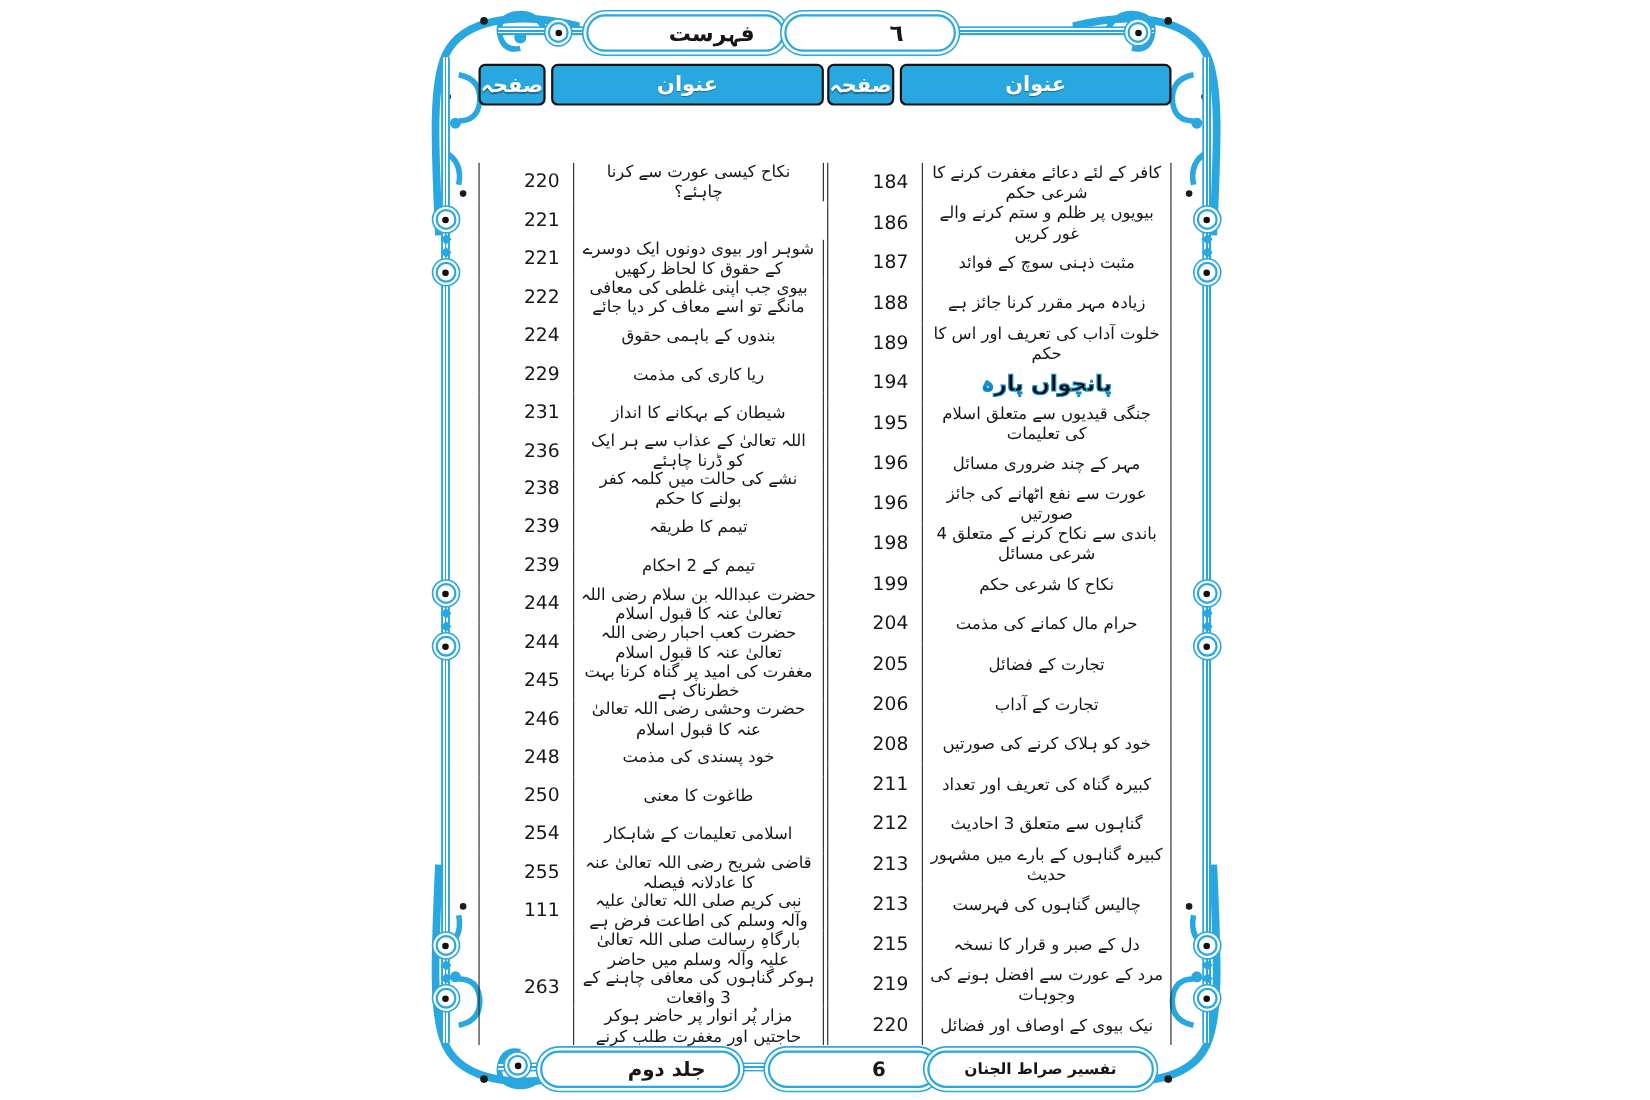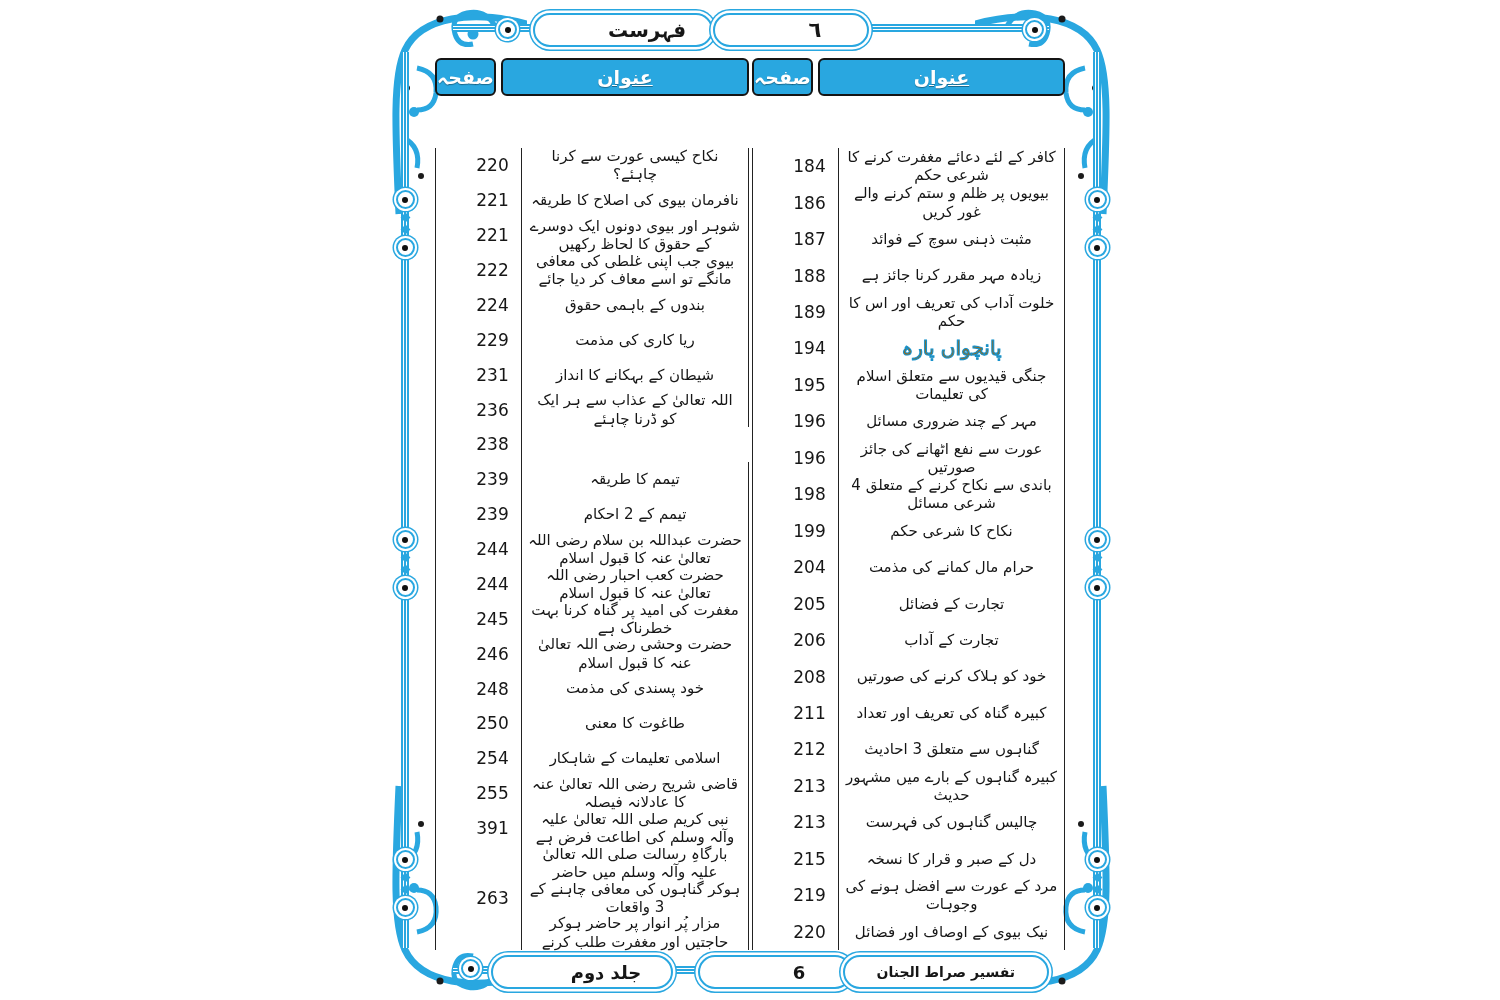--- a/index.html
+++ b/index.html
@@ -46,28 +46,28 @@
   
   .content{position:absolute;left:40px;top:58px;width:630px;bottom:50px;display:flex;gap:3px;}
   .toc-table{display:flex;flex-direction:column;gap:46px;}
   .t-left{width:314px;}
   .t-right{width:313px;}
   .thead{display:flex;gap:5px;height:38px;margin-bottom:6px;flex:0 0 auto;}
   .hcell{background:var(--acc);border:2.2px solid #141414;border-radius:6px;color:#fff;
     font-weight:bold;display:flex;align-items:center;justify-content:center;direction:rtl;
     font-size:19px;text-shadow:0 1px 1px rgba(0,0,0,.35);}
   .h-page{width:57px;}
-  .h-title{flex:1;text-decoration:underline;}
+  .h-title{flex:1;}
   .tbody{flex:1;display:flex;flex-direction:column;}
   .trow{flex:1;display:flex;min-height:0;}
   .pcell{width:57px;display:flex;align-items:center;justify-content:center;
     border-left:1.6px solid #222;border-right:1.6px solid #222;font-size:17px;padding-left:28px;}
   .tcell{flex:1;display:flex;align-items:center;justify-content:center;border-right:1.6px solid #222;
     direction:rtl;text-align:center;font-size:15px;line-height:1.22;padding:1px 6px;}
-  .parabadge{font-size:20px;font-weight:normal;color:#a16207;
+  .parabadge{font-size:20px;font-weight:bold;color:#000000;
     -webkit-text-stroke:1.1px #1792cc;
     text-shadow:0 0 1px #1792cc;}
 </style>
 </head>
 <body>
 
 <div class="canvas">
   <div class="frame">
 
     <svg class="corner c-tl" viewBox="0 0 150 215">
@@ -194,21 +194,20 @@
           <div class="hcell h-page">صفحہ</div>
           <div class="hcell h-title">عنوان</div>
         </div>
         <div class="tbody" id="left-body">
             <div class="trow">
               <div class="pcell">220</div>
               <div class="tcell">نکاح کیسی عورت سے کرنا چاہئے؟</div>
             </div>
             <div class="trow">
               <div class="pcell">221</div>
-              <div class="tcell">نافرمان بیوی کی اصلاح کا طریقہ</div>
             </div>
             <div class="trow">
               <div class="pcell">221</div>
               <div class="tcell">شوہر اور بیوی دونوں ایک دوسرے کے حقوق کا لحاظ رکھیں</div>
             </div>
             <div class="trow">
               <div class="pcell">222</div>
               <div class="tcell">بیوی جب اپنی غلطی کی معافی مانگے تو اسے معاف کر دیا جائے</div>
             </div>
             <div class="trow">
@@ -222,20 +221,21 @@
             <div class="trow">
               <div class="pcell">231</div>
               <div class="tcell">شیطان کے بہکانے کا انداز</div>
             </div>
             <div class="trow">
               <div class="pcell">236</div>
               <div class="tcell">اللہ تعالیٰ کے عذاب سے ہر ایک کو ڈرنا چاہئے</div>
             </div>
             <div class="trow">
               <div class="pcell">238</div>
+              <div class="tcell">نشے کی حالت میں کلمہ کفر بولنے کا حکم</div>
             </div>
             <div class="trow">
               <div class="pcell">239</div>
               <div class="tcell">تیمم کا طریقہ</div>
             </div>
             <div class="trow">
               <div class="pcell">239</div>
               <div class="tcell">تیمم کے 2 احکام</div>
             </div>
             <div class="trow">
@@ -264,21 +264,21 @@
             </div>
             <div class="trow">
               <div class="pcell">254</div>
               <div class="tcell">اسلامی تعلیمات کے شاہکار</div>
             </div>
             <div class="trow">
               <div class="pcell">255</div>
               <div class="tcell">قاضی شریح رضی اللہ تعالیٰ عنہ کا عادلانہ فیصلہ</div>
             </div>
             <div class="trow">
-              <div class="pcell">391</div>
+              <div class="pcell">111</div>
               <div class="tcell">نبی کریم صلی اللہ تعالیٰ علیہ وآلہ وسلم کی اطاعت فرض ہے</div>
             </div>
             <div class="trow">
               <div class="pcell"></div>
               <div class="tcell">بارگاہِ رسالت صلی اللہ تعالیٰ علیہ وآلہ وسلم میں حاضر</div>
             </div>
             <div class="trow">
               <div class="pcell">263</div>
               <div class="tcell">ہوکر گناہوں کی معافی چاہنے کے 3 واقعات</div>
             </div>

